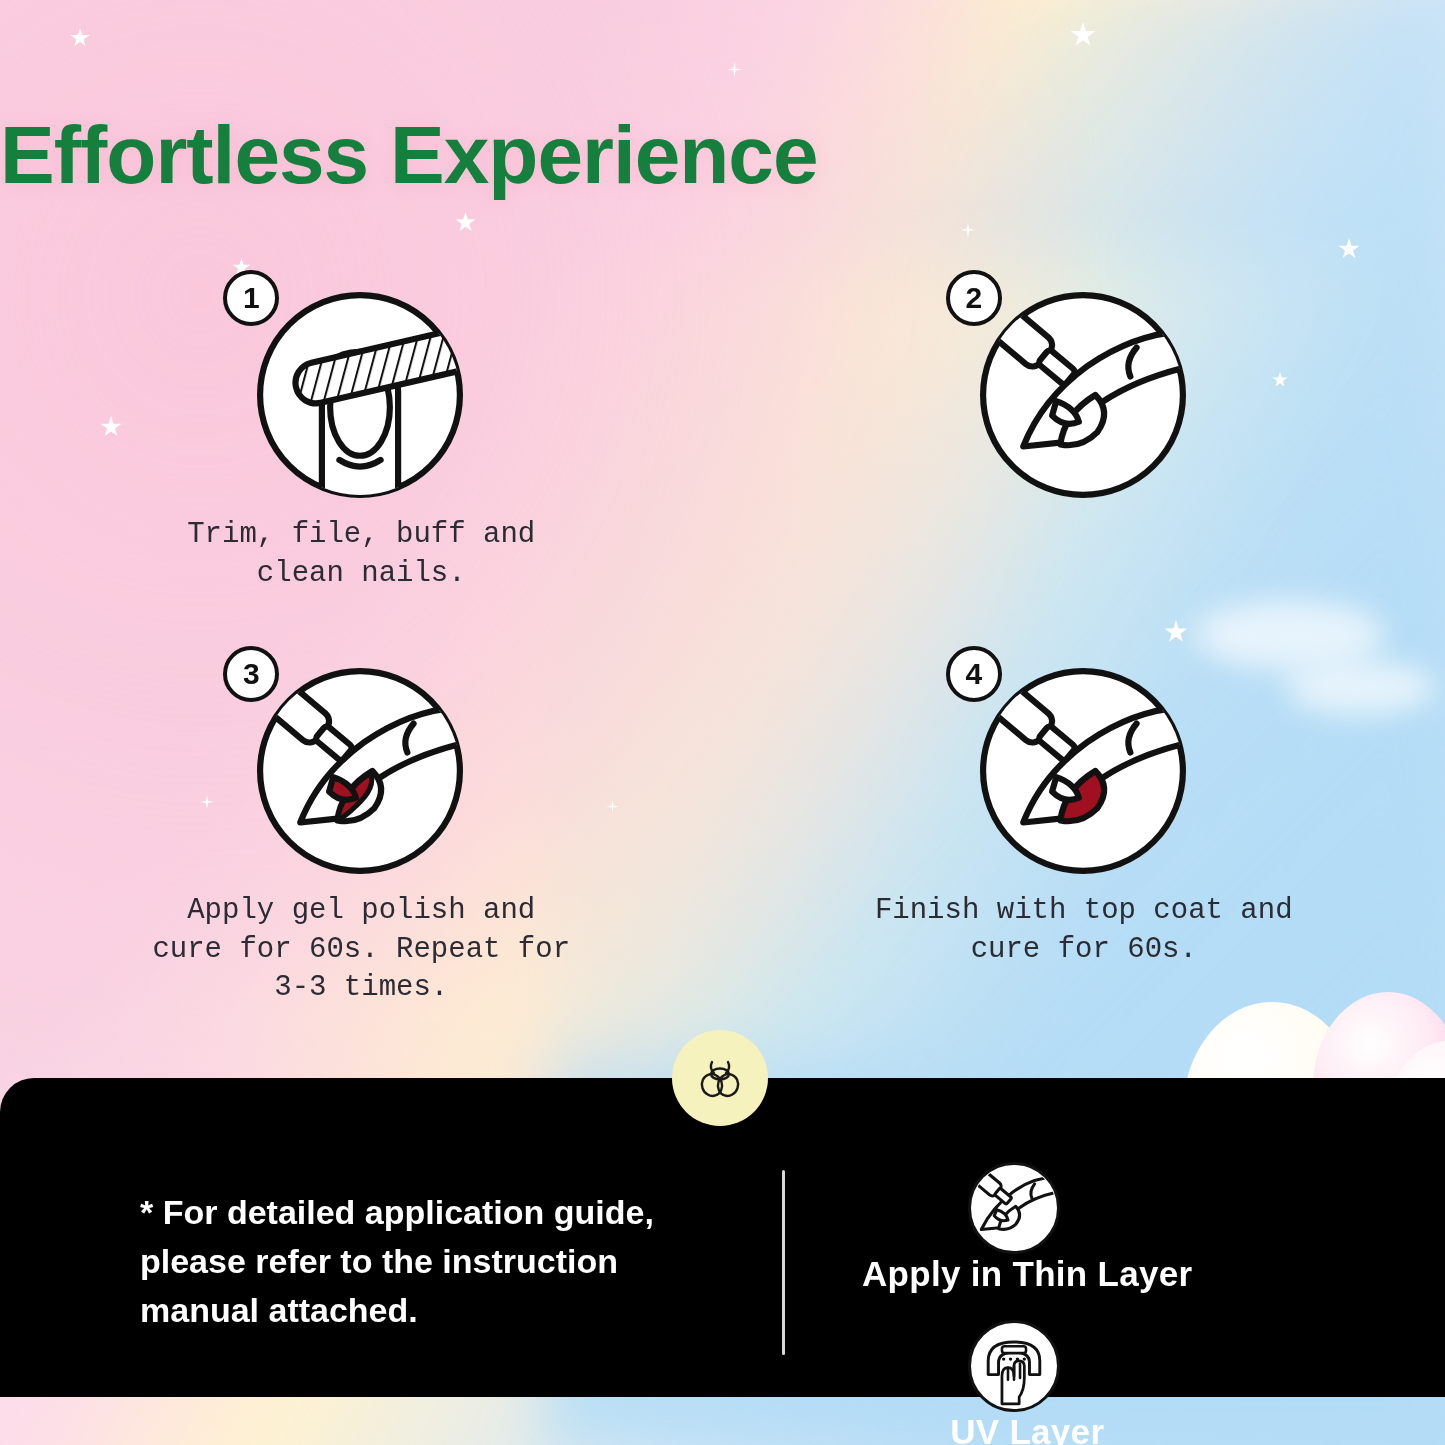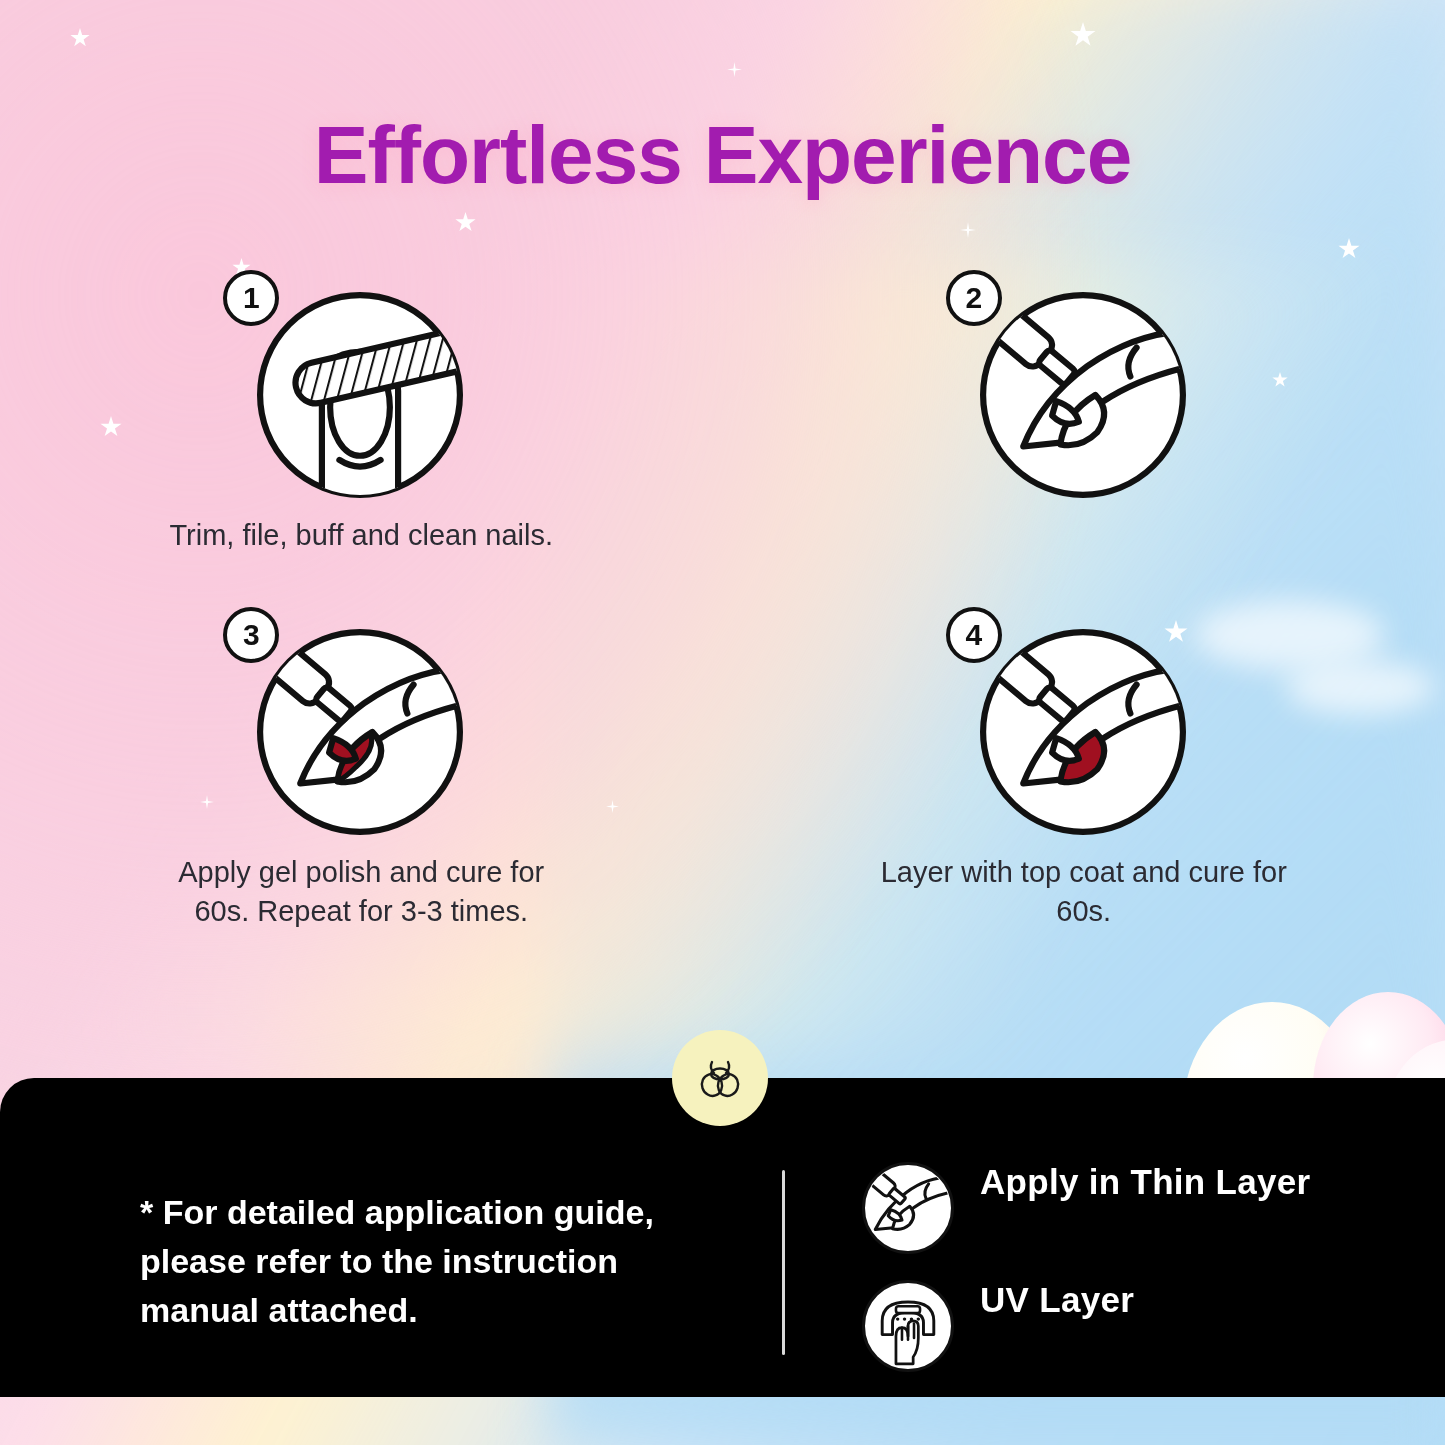--- a/index.html
+++ b/index.html
@@ -51,52 +51,52 @@
 
   
   .balloons{position:absolute;right:-10px;bottom:105px;width:330px;height:420px;}
   .balloon{position:absolute;border-radius:50% 50% 48% 48%/55% 55% 45% 45%;filter:blur(.4px);}
   .balloon::after{content:"";position:absolute;left:46%;bottom:-9px;width:14px;height:14px;
     border-radius:50%;background:rgba(120,95,70,.55);transform:translateX(-50%);}
   .bstring{position:absolute;border-left:2px solid rgba(255,255,255,.8);border-radius:50%;
     height:160px;width:60px;border-top:none;border-right:none;border-bottom:none;}
 
   
-  .title{position:absolute;left:0;right:0;top:108px;text-align:center;
-    font-size:82px;font-weight:bold;color:#a21caf;letter-spacing:-1px;
+  .title{position:absolute;left:0;right:0;top:108px;
+    font-size:82px;font-weight:bold;color:#15803d;letter-spacing:-1px;
     text-shadow:0 2px 16px rgba(255,170,200,.45);
     font-family:"Liberation Sans", sans-serif;}
 
   
   .steps{position:absolute;left:0;top:270px;width:1445px;}
   .row{display:flex;}
   .step{width:50%;position:relative;display:flex;flex-direction:column;align-items:center;}
   .step-art{position:relative;width:300px;height:228px;}
   .badge{position:absolute;left:12px;top:0;width:56px;height:56px;border-radius:50%;
     background:#fff;border:4px solid #111;box-sizing:border-box;
     display:flex;align-items:center;justify-content:center;
     font-size:30px;font-weight:bold;color:#111;z-index:3;
     font-family:"Liberation Sans", sans-serif;}
   .disc{position:absolute;left:46px;top:22px;width:206px;height:206px;}
   .caption{width:420px;text-align:center;color:#2b2b33;font-size:29px;line-height:1.34;
-    margin-top:18px;font-family:Liberation Sans, sans-serif;}
+    margin-top:18px;font-family:Liberation Mono, monospace;}
 
   
   .bee{position:absolute;left:672px;top:1030px;width:96px;height:96px;border-radius:50%;
     background:#F6F2BE;display:flex;align-items:center;justify-content:center;z-index:6;}
 
   
   .panel{position:absolute;left:0;top:1078px;width:1445px;height:319px;
     background:#000000;border-top-left-radius:34px;z-index:5;}
   .panel-note{position:absolute;left:140px;top:110px;width:600px;color:#fff;
     font-size:34px;font-weight:bold;line-height:1.44;
     font-family:"Liberation Sans", sans-serif;}
   .divider{position:absolute;left:782px;top:92px;width:3px;height:185px;background:rgba(255,255,255,.85);border-radius:2px;}
   .feats{position:absolute;left:862px;top:84px;}
-  .feat{display:flex;align-items:flex-start;margin-bottom:26px;}
+  .feat{display:flex;align-items:center;margin-bottom:26px;flex-direction:column;}
   .feat-icon{width:92px;height:92px;border-radius:50%;background:#fff;border:3px solid #111;
     box-sizing:border-box;margin-right:26px;flex:none;overflow:hidden;position:relative;}
   .feat-label{color:#fff;font-size:35px;font-weight:bold;letter-spacing:.3px;
     font-family:"Liberation Sans", sans-serif;}
 </style>
 </head>
 <body>
 
 <div class="stage">
 
@@ -249,21 +249,21 @@
 
               <path d="M78 148 Q82 118 112 100 Q128 116 114 136 Q98 152 78 148 Z" fill="#A01020" stroke="#111" stroke-width="6" stroke-linejoin="round"></path>
               <g transform="rotate(40 52 58)">
                 <rect x="6" y="38" width="58" height="34" rx="10" fill="#fff" stroke="#111" stroke-width="6"></rect>
                 <rect x="62" y="46" width="34" height="18" rx="4" fill="#fff" stroke="#111" stroke-width="6"></rect>
               </g>
               <path d="M74 106 Q92 112 96 126 Q82 132 70 120 Z" fill="#fff" stroke="#111" stroke-width="6" stroke-linejoin="round"></path>
             </g>
           </svg>
         </div>
-        <div class="caption">Layer with top coat and cure for 60s.</div>
+        <div class="caption">Finish with top coat and cure for 60s.</div>
       </div>
 
     </div>
   </div>
 
   <div class="bee">
     <svg width="52" height="52" viewBox="0 0 52 52">
       <path d="M18 10 Q15 16 20 21" fill="none" stroke="#1a1a1a" stroke-width="2.4" stroke-linecap="round"></path>
       <path d="M34 10 Q37 16 32 21" fill="none" stroke="#1a1a1a" stroke-width="2.4" stroke-linecap="round"></path>
       <ellipse cx="26" cy="22" rx="9" ry="5.5" fill="none" stroke="#1a1a1a" stroke-width="2.4"></ellipse>

